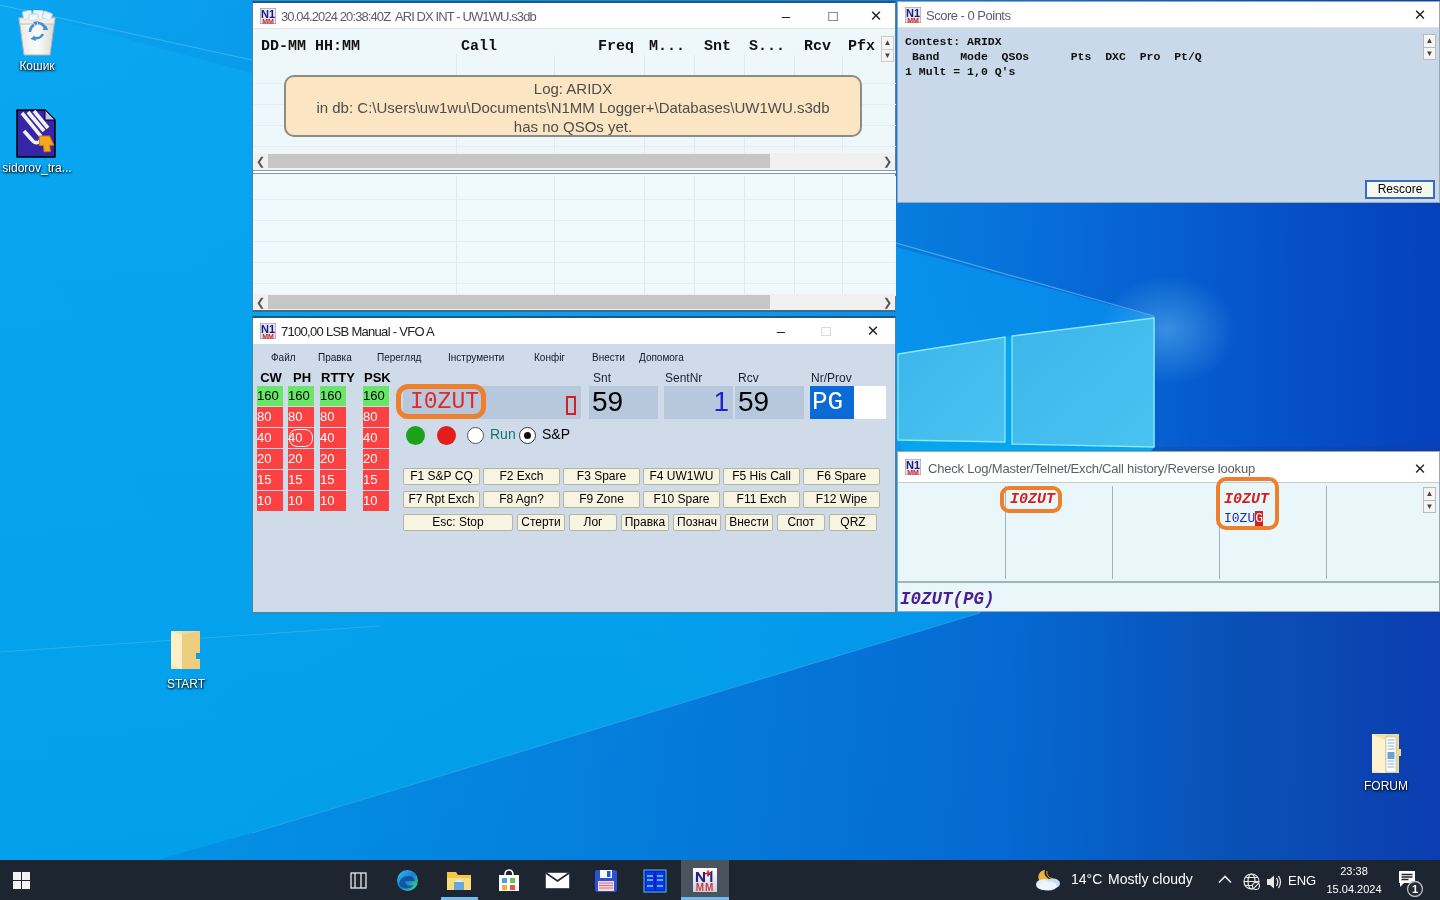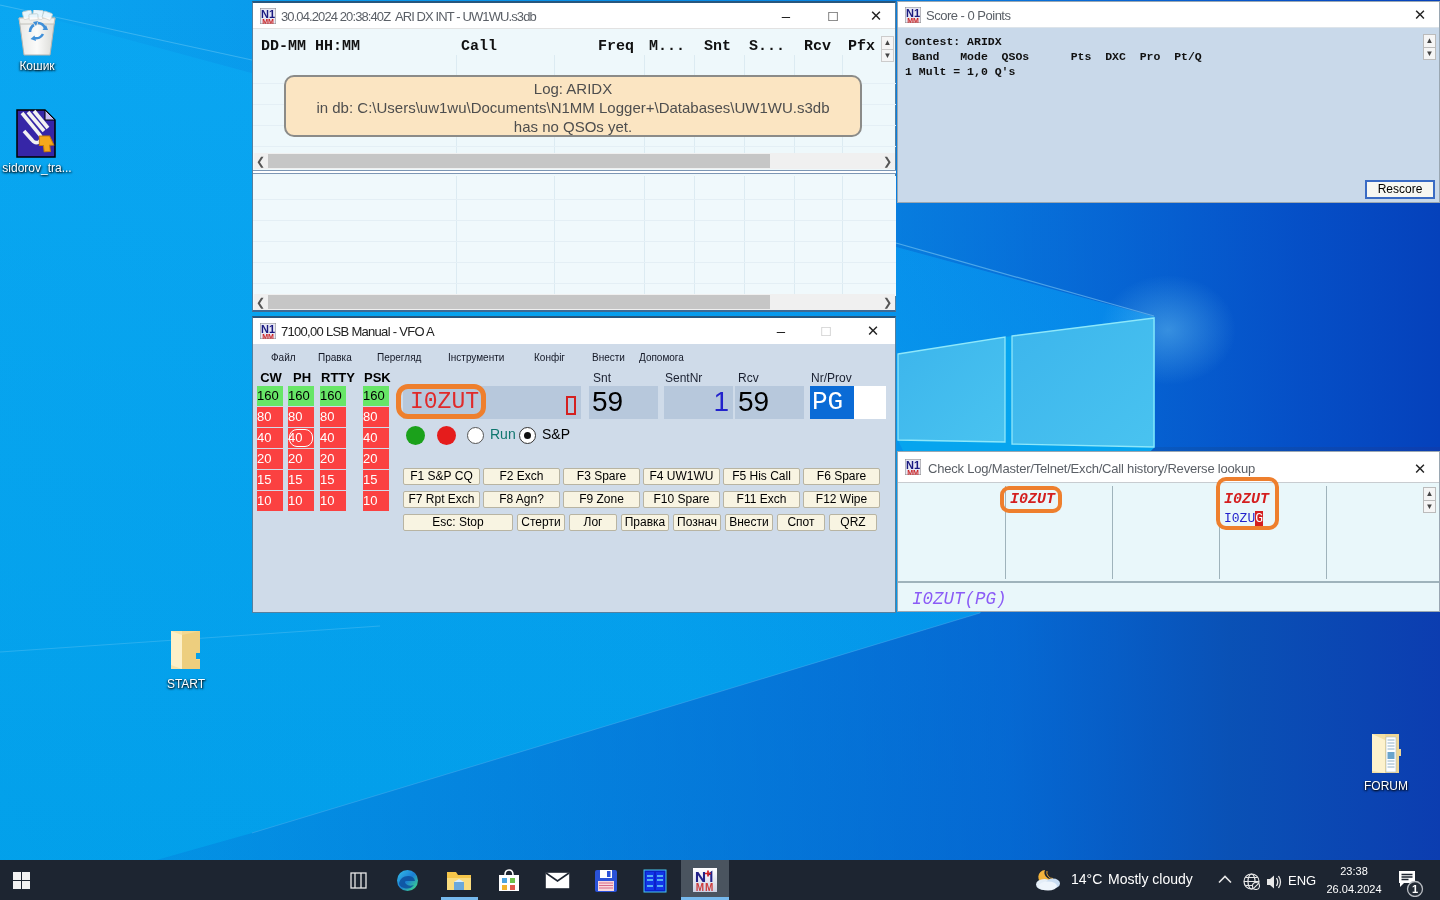--- a/index.html
+++ b/index.html
@@ -331,21 +331,21 @@
       <div class="abs mono" style="left:326px;top:8px;font-size:15px;font-weight:bold;font-style:italic;color:#d41f1f">I0ZUT</div>
       <div class="abs mono" style="left:326px;top:28px;font-size:13px;color:#2222cc">I0ZU<span style="background:#d41f1f;color:#fff">G</span></div>
       <div class="abs" style="left:318px;top:-6px;width:63px;height:53px;border:4px solid #ee7f2d;border-radius:10px"></div>
     </div>
     <div class="abs" style="right:3px;top:35px;width:13px;height:26px;background:#f5f5f5;border:1px solid #bbb">
       <div style="font-size:8px;color:#444;text-align:center;line-height:12px">▲</div>
       <div style="font-size:8px;color:#444;text-align:center;line-height:12px;border-top:1px solid #bbb">▼</div>
     </div>
 
     <div class="abs" style="left:0;top:129px;width:541px;height:30px;border-top:2px solid #9fb3bb">
-      <div class="abs mono" style="left:14px;top:6px;font-size:17.5px;font-weight:normal;font-style:italic;color:#8b5cf6">I0ZUT(PG)</div>
+      <div class="abs mono" style="left:2px;top:6px;font-size:17.5px;font-weight:bold;font-style:italic;color:#4c1d95">I0ZUT(PG)</div>
     </div>
   </div>
 
   <div class="abs" id="taskbar" style="left:0;top:860px;width:1440px;height:40px;background:#1d2531">
     <svg class="abs" style="left:13px;top:12px" width="17" height="17" viewBox="0 0 17 17">
       <rect x="0" y="0" width="8" height="8" fill="#f2f2f2"></rect>
         <rect x="9" y="0" width="8" height="8" fill="#f2f2f2"></rect>
       <rect x="0" y="9" width="8" height="8" fill="#f2f2f2"></rect>
         <rect x="9" y="9" width="8" height="8" fill="#f2f2f2"></rect>
     </svg>
@@ -444,21 +444,21 @@
       <path d="M1 8.5 h15 M2.5 4.5 h12 M2.5 12.5 h12" stroke="#e8e8e8" stroke-width="1.2" fill="none"></path>
       <circle cx="13" cy="13" r="3.5" fill="#1d2531" stroke="#e8e8e8" stroke-width="1.1"></circle>
       <line x1="10.8" y1="15.2" x2="15.2" y2="10.8" stroke="#e8e8e8" stroke-width="1.1"></line>
     </svg>
     <svg class="abs" style="left:1266px;top:14px" width="18" height="16" viewBox="0 0 18 16">
       <path d="M1 5 L4 5 L8 1.5 L8 14.5 L4 11 L1 11 Z" fill="#e8e8e8"></path>
       <path d="M10.5 4 Q13 8 10.5 12 M12.5 2 Q16.5 8 12.5 14" stroke="#e8e8e8" stroke-width="1.3" fill="none"></path>
     </svg>
     <div class="abs" style="left:1288px;top:13px;font-size:13px;color:#fff">ENG</div>
     <div class="abs" style="left:1330px;top:5px;width:48px;font-size:11px;color:#fff;text-align:center">23:38</div>
-    <div class="abs" style="left:1318px;top:23px;width:72px;font-size:11px;color:#fff;text-align:center">26.04.2024</div>
+    <div class="abs" style="left:1318px;top:23px;width:72px;font-size:11px;color:#fff;text-align:center">15.04.2024</div>
     <svg class="abs" style="left:1398px;top:11px" width="26" height="26" viewBox="0 0 26 26">
       <path d="M1 0 L17 0 L17 12 L6 12 L2 16 L2 12 L1 12 Z" fill="#fff"></path>
       <g stroke="#1d2531" stroke-width="1.4">
           <path d="M3.5 3.5 h11 M3.5 6 h11 M3.5 8.5 h7"></path>
         </g>
       <circle cx="17" cy="18" r="7.5" fill="#232b36" stroke="#b8bcc2" stroke-width="1.3"></circle>
       <text x="17" y="22" font-size="11" font-weight="bold" fill="#fff" text-anchor="middle" font-family="Liberation Sans">1</text>
     </svg>
   </div>
 <div class="bandcell bandgreen" style="left: 257px; top: 386px;">160</div>

